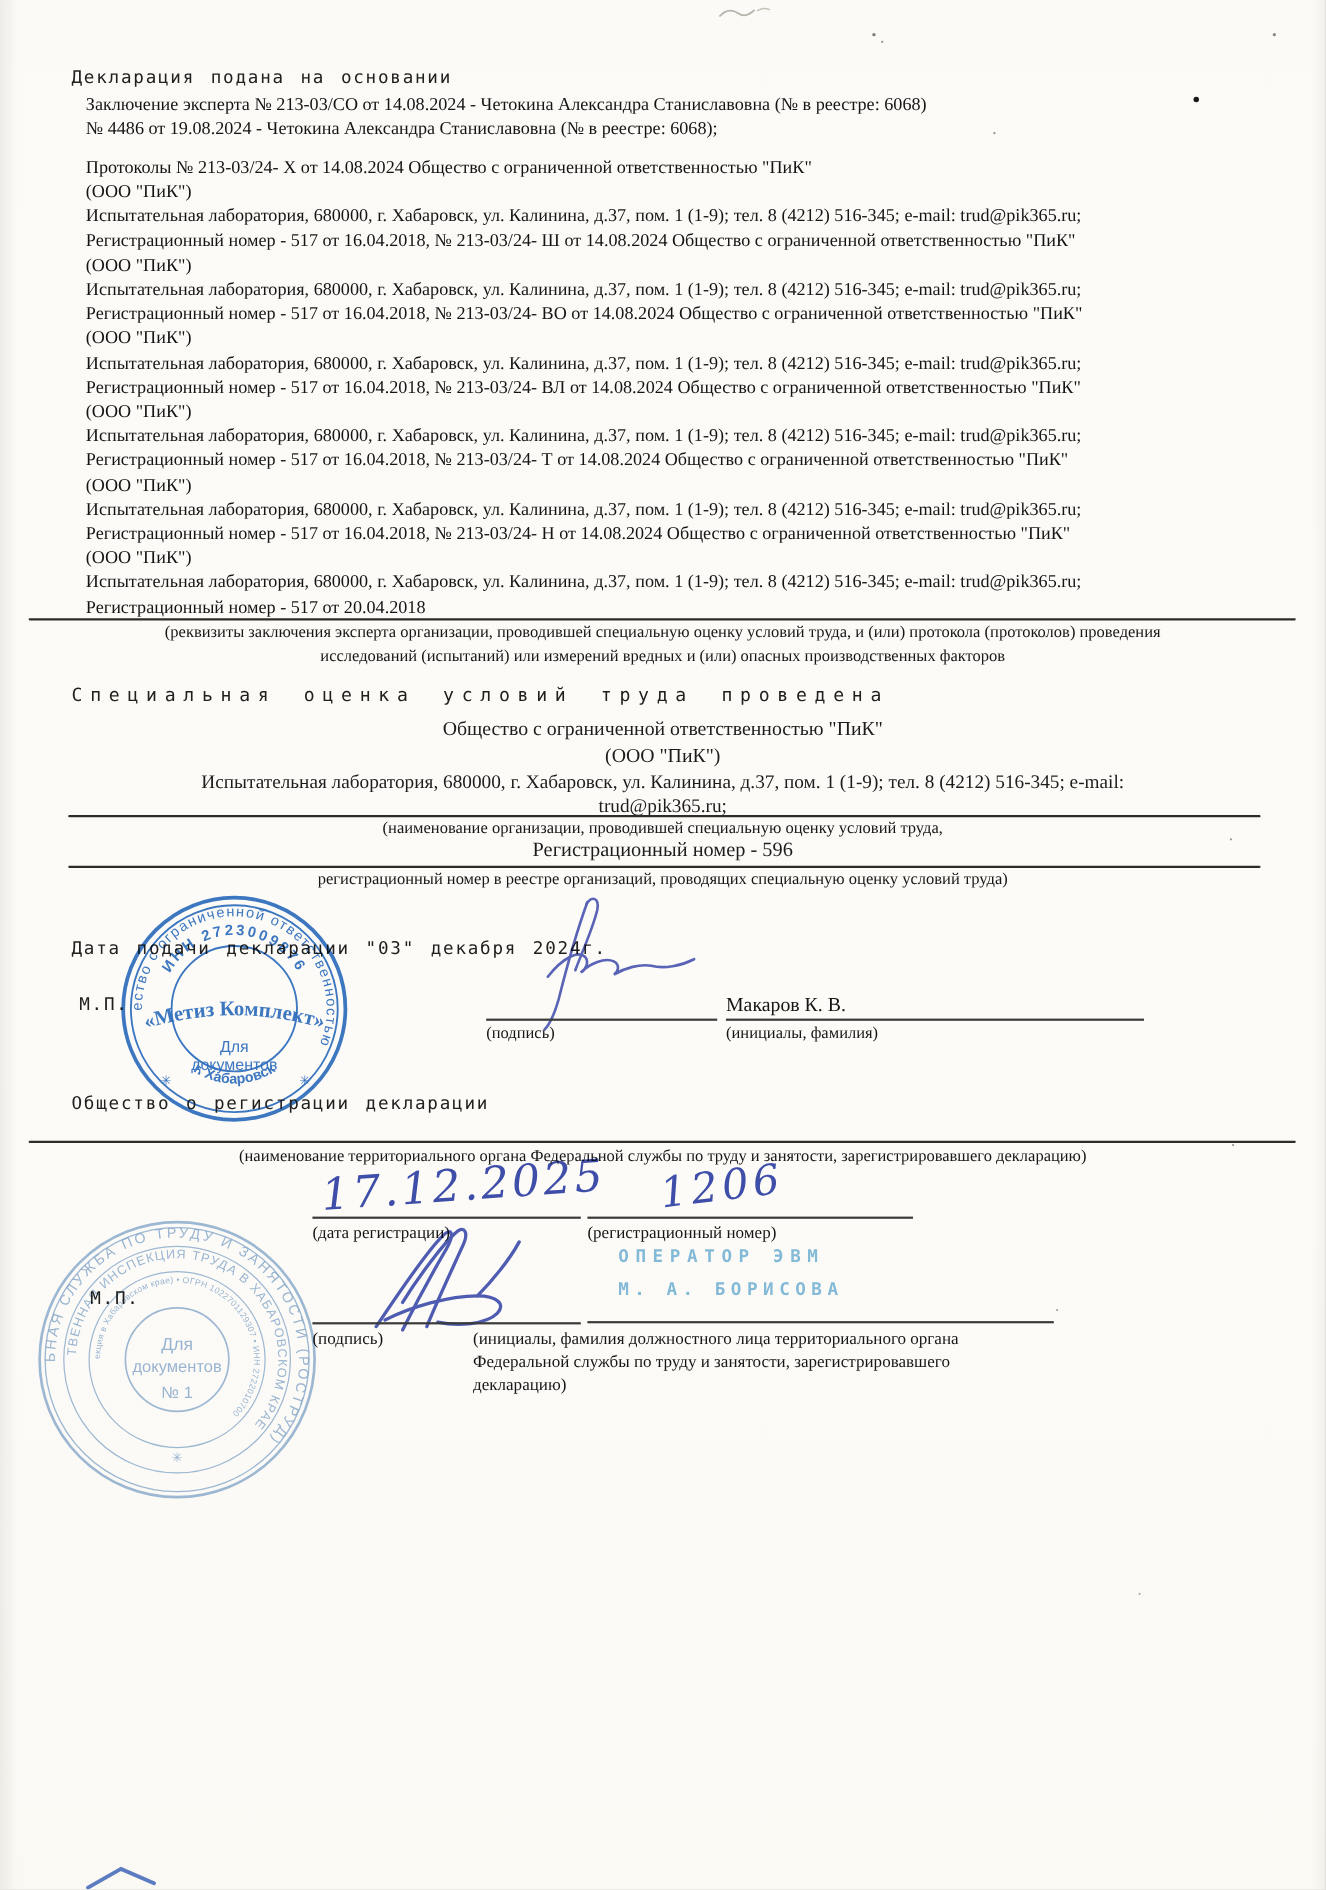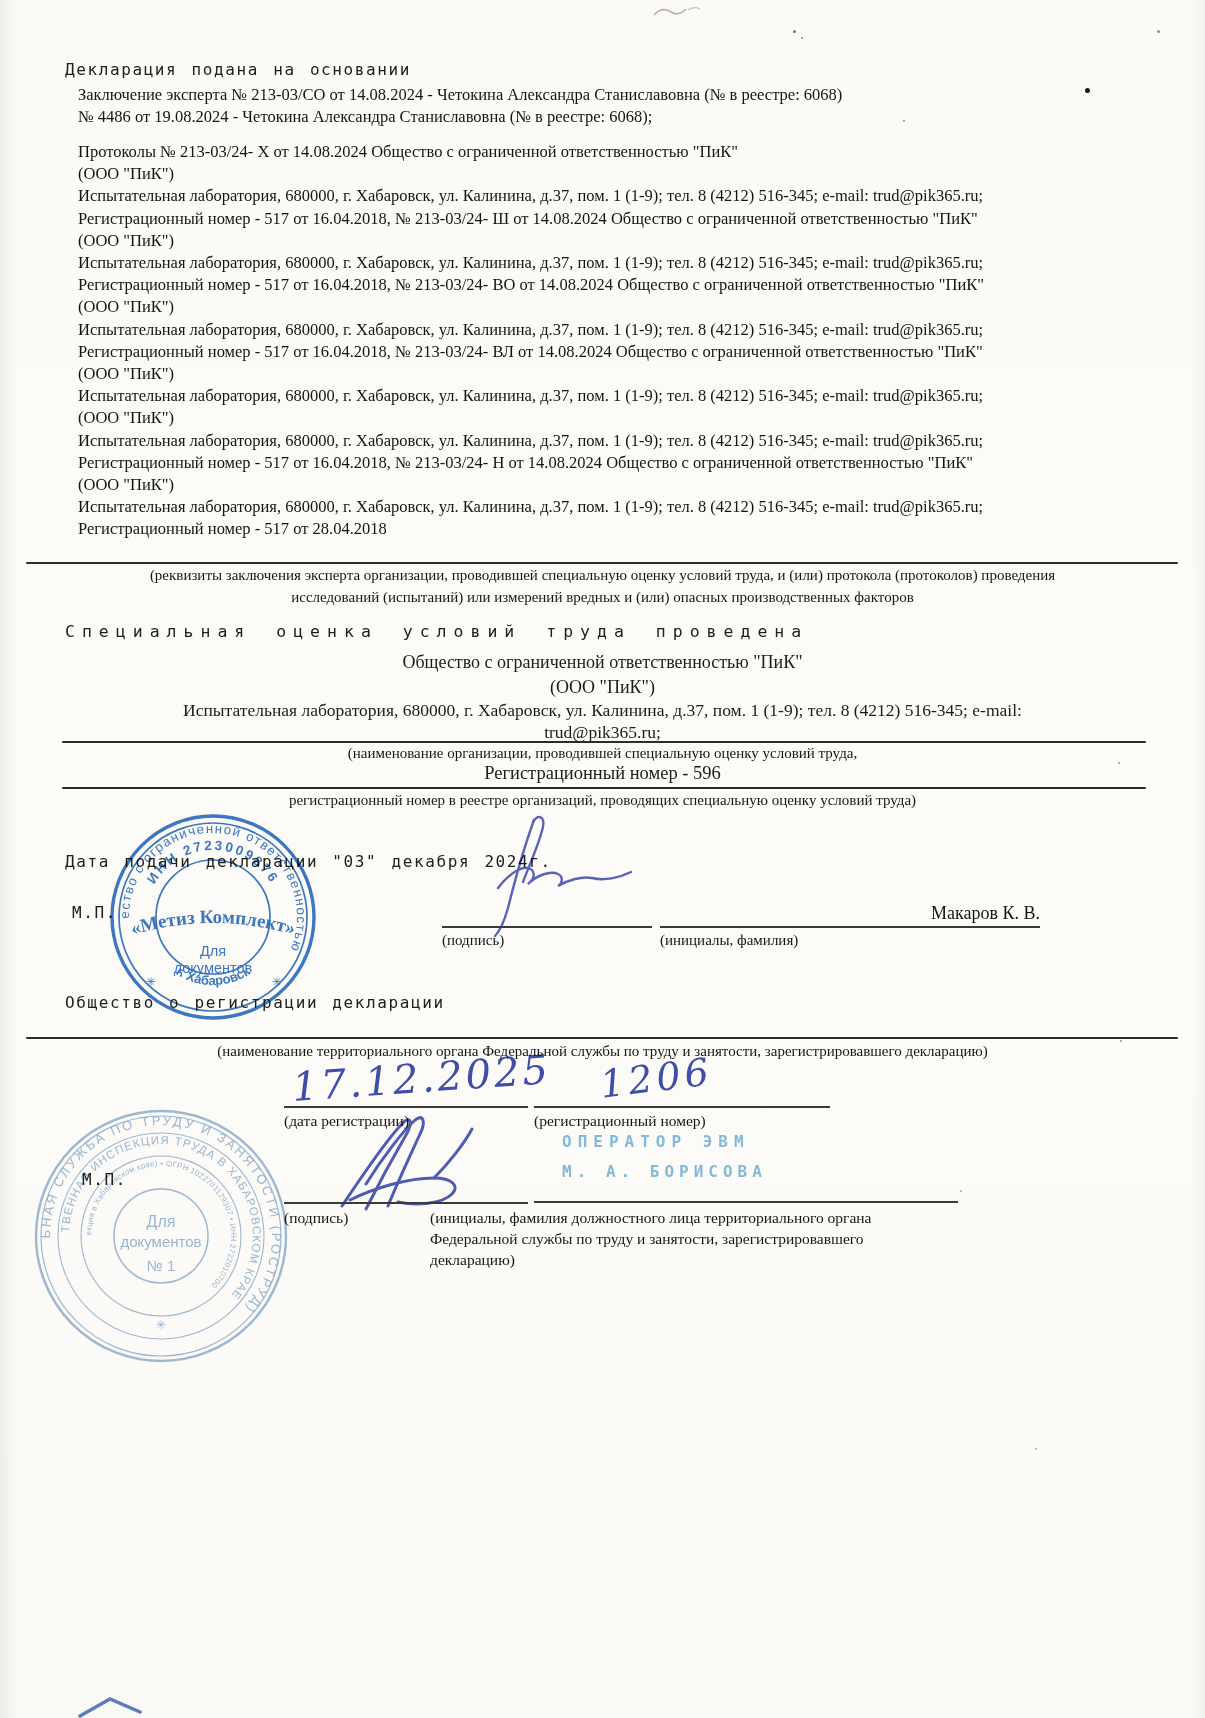--- a/index.html
+++ b/index.html
@@ -21,21 +21,21 @@
   .hr{position:absolute;height:2.4px;background:#2e2c2a;border-radius:1px;}
   .hr-thin{height:1.8px;}
   .sigline{position:absolute;height:1.9px;background:#3a3a3a;}
   .hand{position:absolute;font-family:"DejaVu Serif",serif;font-style:italic;color:#3f4fae;
         mix-blend-mode:multiply;white-space:nowrap;}
   .stamp{position:absolute;mix-blend-mode:multiply;}
   .opline{position:absolute;left:562px;width:268px;text-align:left;
         font-family:"DejaVu Sans Mono",monospace;font-weight:bold;font-size:16px;
         letter-spacing:6px;color:#6fb2d9;opacity:.85;mix-blend-mode:multiply;white-space:nowrap;}
   .speck{position:absolute;border-radius:50%;}
-  .namecell{position:absolute;text-align:right;font-size:18px;color:#141414;white-space:nowrap;}
+  .namecell{position:absolute;text-align:left;font-size:18px;color:#141414;white-space:nowrap;}
 </style>
 </head>
 <body>
 
 <div class="page">
 
   <div class="tw" style="left:65px;top:60px;">Декларация подана на основании</div>
   <div class="sblock" style="top:84px;">
       <div class="sline">Заключение эксперта № 213-03/СО от 14.08.2024 - Четокина Александра Станиславовна (№ в реестре: 6068)</div>
       <div class="sline">№ 4486 от 19.08.2024 - Четокина Александра Станиславовна (№ в реестре: 6068);</div>
@@ -47,26 +47,27 @@
       <div class="sline">Испытательная лаборатория, 680000, г. Хабаровск, ул. Калинина, д.37, пом. 1 (1-9); тел. 8 (4212) 516-345; e-mail: trud@pik365.ru;</div>
       <div class="sline">Регистрационный номер - 517 от 16.04.2018, № 213-03/24- Ш от 14.08.2024 Общество с ограниченной ответственностью "ПиК"</div>
       <div class="sline">(ООО "ПиК")</div>
       <div class="sline">Испытательная лаборатория, 680000, г. Хабаровск, ул. Калинина, д.37, пом. 1 (1-9); тел. 8 (4212) 516-345; e-mail: trud@pik365.ru;</div>
       <div class="sline">Регистрационный номер - 517 от 16.04.2018, № 213-03/24- ВО от 14.08.2024 Общество с ограниченной ответственностью "ПиК"</div>
       <div class="sline">(ООО "ПиК")</div>
       <div class="sline">Испытательная лаборатория, 680000, г. Хабаровск, ул. Калинина, д.37, пом. 1 (1-9); тел. 8 (4212) 516-345; e-mail: trud@pik365.ru;</div>
       <div class="sline">Регистрационный номер - 517 от 16.04.2018, № 213-03/24- ВЛ от 14.08.2024 Общество с ограниченной ответственностью "ПиК"</div>
       <div class="sline">(ООО "ПиК")</div>
       <div class="sline">Испытательная лаборатория, 680000, г. Хабаровск, ул. Калинина, д.37, пом. 1 (1-9); тел. 8 (4212) 516-345; e-mail: trud@pik365.ru;</div>
+      <div class="sline">Регистрационный номер - 517 от 16.04.2018, № 213-03/24- Т от 14.08.2024 Общество с ограниченной ответственностью "ПиК"</div>
       <div class="sline">(ООО "ПиК")</div>
       <div class="sline">Испытательная лаборатория, 680000, г. Хабаровск, ул. Калинина, д.37, пом. 1 (1-9); тел. 8 (4212) 516-345; e-mail: trud@pik365.ru;</div>
       <div class="sline">Регистрационный номер - 517 от 16.04.2018, № 213-03/24- Н от 14.08.2024 Общество с ограниченной ответственностью "ПиК"</div>
       <div class="sline">(ООО "ПиК")</div>
       <div class="sline">Испытательная лаборатория, 680000, г. Хабаровск, ул. Калинина, д.37, пом. 1 (1-9); тел. 8 (4212) 516-345; e-mail: trud@pik365.ru;</div>
-      <div class="sline">Регистрационный номер - 517 от 28.04.2018</div>
+      <div class="sline">Регистрационный номер - 517 от 20.04.2018</div>
     </div>
 
   <div class="hr" style="top:562px;left:26px;width:1152px;"></div>
   <div class="cap cb" style="top:567px;">(реквизиты заключения эксперта организации, проводившей специальную оценку условий труда, и (или) протокола (протоколов) проведения</div>
   <div class="cap cb" style="top:589px;">исследований (испытаний) или измерений вредных и (или) опасных производственных факторов</div>
 
   <div class="tw tw-sp" style="left:65px;top:622px;">Специальная оценка условий труда проведена</div>
   <div class="cb org" style="top:652px;">Общество с ограниченной ответственностью "ПиК"</div>
   <div class="cb org" style="top:677px;">(ООО "ПиК")</div>
   <div class="cb" style="top:700px;font-size:17.5px;">Испытательная лаборатория, 680000, г. Хабаровск, ул. Калинина, д.37, пом. 1 (1-9); тел. 8 (4212) 516-345; e-mail:</div>

